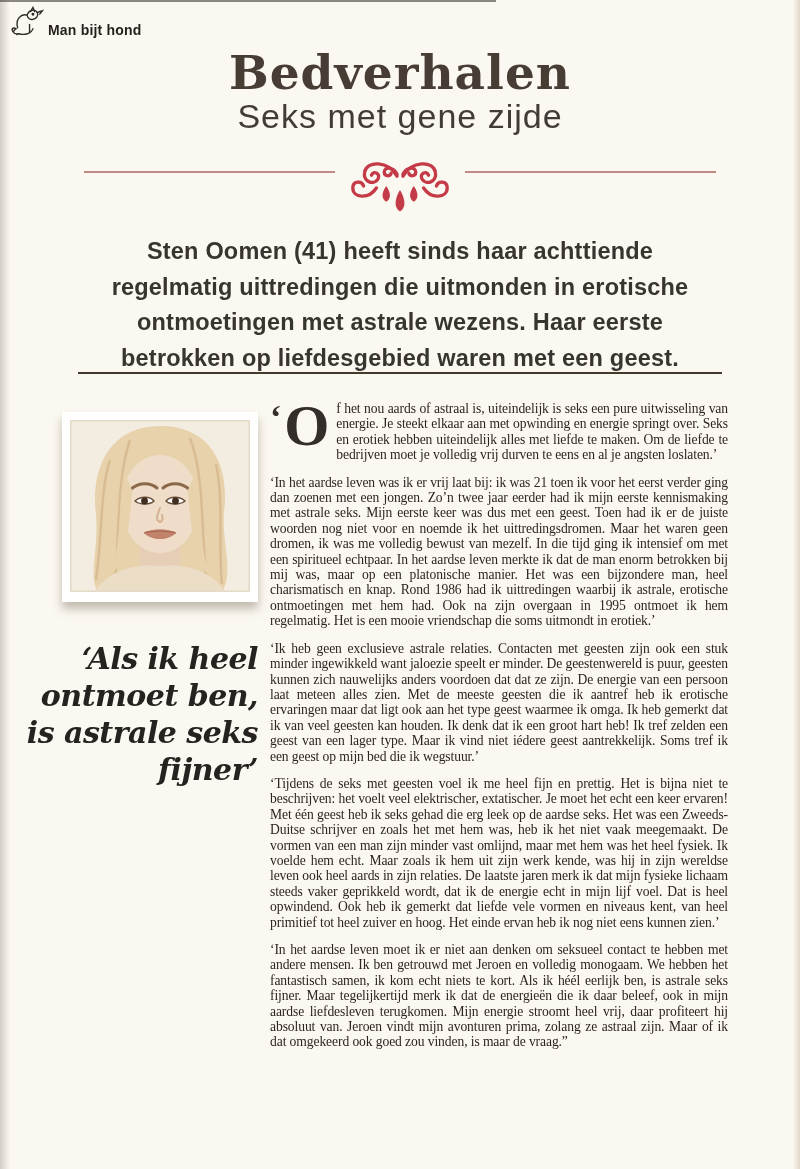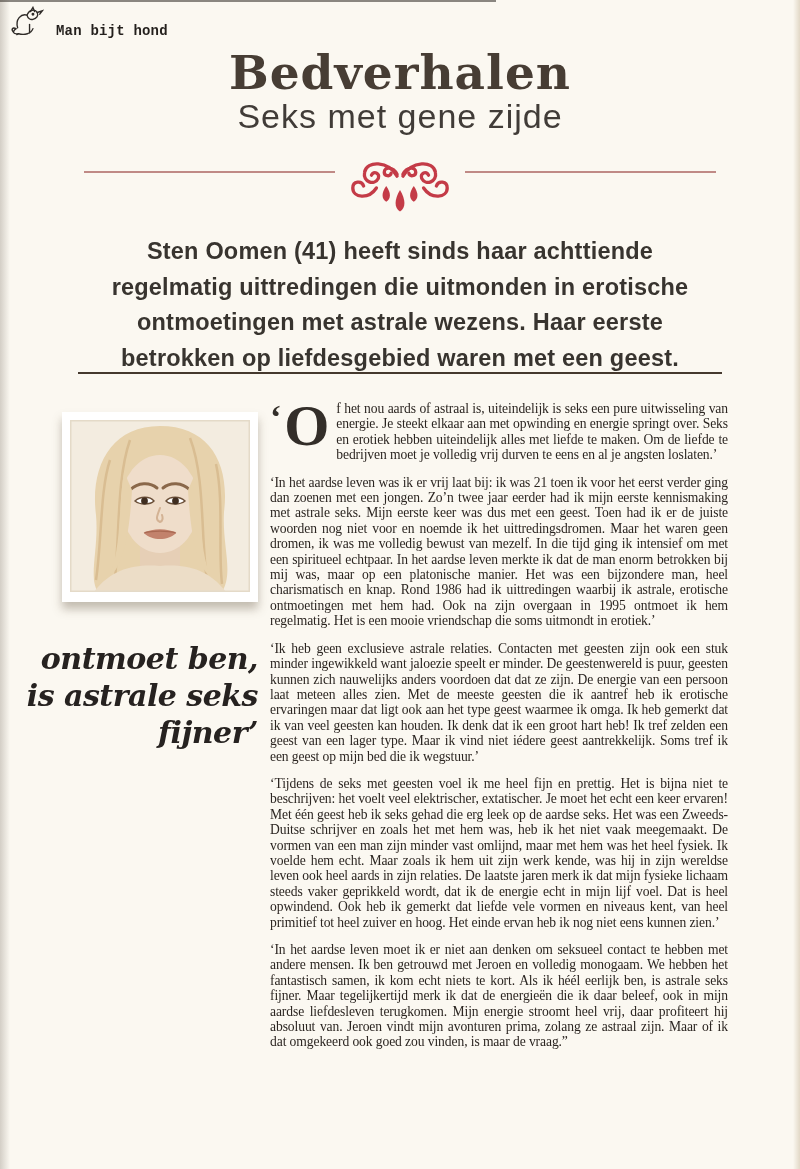--- a/index.html
+++ b/index.html
@@ -9,21 +9,21 @@
     background:#fbf8f1;overflow:hidden;color:#2b2622;
   }
   
   .scan-top{position:absolute;top:0;left:0;width:62%;height:2px;background:rgba(45,40,34,.55);}
   .scan-left{position:absolute;top:0;left:0;width:10px;height:100%;
     background:linear-gradient(to right,rgba(70,58,46,.22),rgba(70,58,46,0));}
   .scan-right{position:absolute;top:0;right:0;width:7px;height:100%;
     background:linear-gradient(to left,rgba(185,165,130,.38),rgba(185,165,130,0));}
 
   
-  .masthead{position:absolute;left:10px;top:6px;display:flex;align-items:flex-end;gap:12px;font-family:Liberation Mono, monospace;}
+  .masthead{position:absolute;left:10px;top:6px;display:flex;align-items:flex-end;gap:4px;}
   .masthead .label{font-weight:bold;font-size:14px;color:#231f1c;letter-spacing:.2px;padding-bottom:2px;}
 
   
   .title-block{position:absolute;top:48px;left:0;width:100%;text-align:center;}
   .main-title{font-family:"DejaVu Serif",serif;font-weight:bold;font-size:47px;
     color:#473d34;letter-spacing:1px;line-height:1.05;}
   .sub-title{font-family:"Liberation Sans",sans-serif;font-size:34px;font-weight:400;
     color:#413c38;letter-spacing:1px;}
 
   
@@ -153,20 +153,21 @@
       <path d="M74,113 C82,110.5 98,110.5 106,113" stroke="#a96852" stroke-width="1.2" fill="none"></path>
 
       <path d="M54,52 C48,88 52,122 40,156 C54,146 60,108 62,70 Z" fill="#e7d2ac"></path>
       <path d="M126,52 C132,88 128,122 140,156 C126,146 120,108 118,70 Z" fill="#e7d2ac"></path>
 
       <rect x="0" y="0" width="180" height="172" fill="none" stroke="#e4dac8" stroke-width="3"></rect>
     </svg>
   </div>
 
   <div class="pull-quote">
+    <span>‘Als ik heel</span>
     <span>ontmoet ben,</span>
     <span>is astrale seks</span>
     <span>fijner’</span>
   </div>
 
   <div class="article">
     <p>
       <span class="open-quote">‘</span><span class="drop-cap">O</span><span>f het nou aards of astraal is, uiteindelijk is seks een pure uitwisseling van energie. Je steekt elkaar aan met opwinding en energie springt over. Seks en erotiek hebben uiteindelijk alles met liefde te maken. Om de liefde te bedrijven moet je volledig vrij durven te eens en al je angsten loslaten.’</span>
     </p>
     <p>‘In het aardse leven was ik er vrij laat bij: ik was 21 toen ik voor het eerst verder ging dan zoenen met een jongen. Zo’n twee jaar eerder had ik mijn eerste kennismaking met astrale seks. Mijn eerste keer was dus met een geest. Toen had ik er de juiste woorden nog niet voor en noemde ik het uittredingsdromen. Maar het waren geen dromen, ik was me volledig bewust van mezelf. In die tijd ging ik intensief om met een spiritueel echtpaar. In het aardse leven merkte ik dat de man enorm betrokken bij mij was, maar op een platonische manier. Het was een bijzondere man, heel charismatisch en knap. Rond 1986 had ik uittredingen waarbij ik astrale, erotische ontmoetingen met hem had. Ook na zijn overgaan in 1995 ontmoet ik hem regelmatig. Het is een mooie vriendschap die soms uitmondt in erotiek.’</p>

